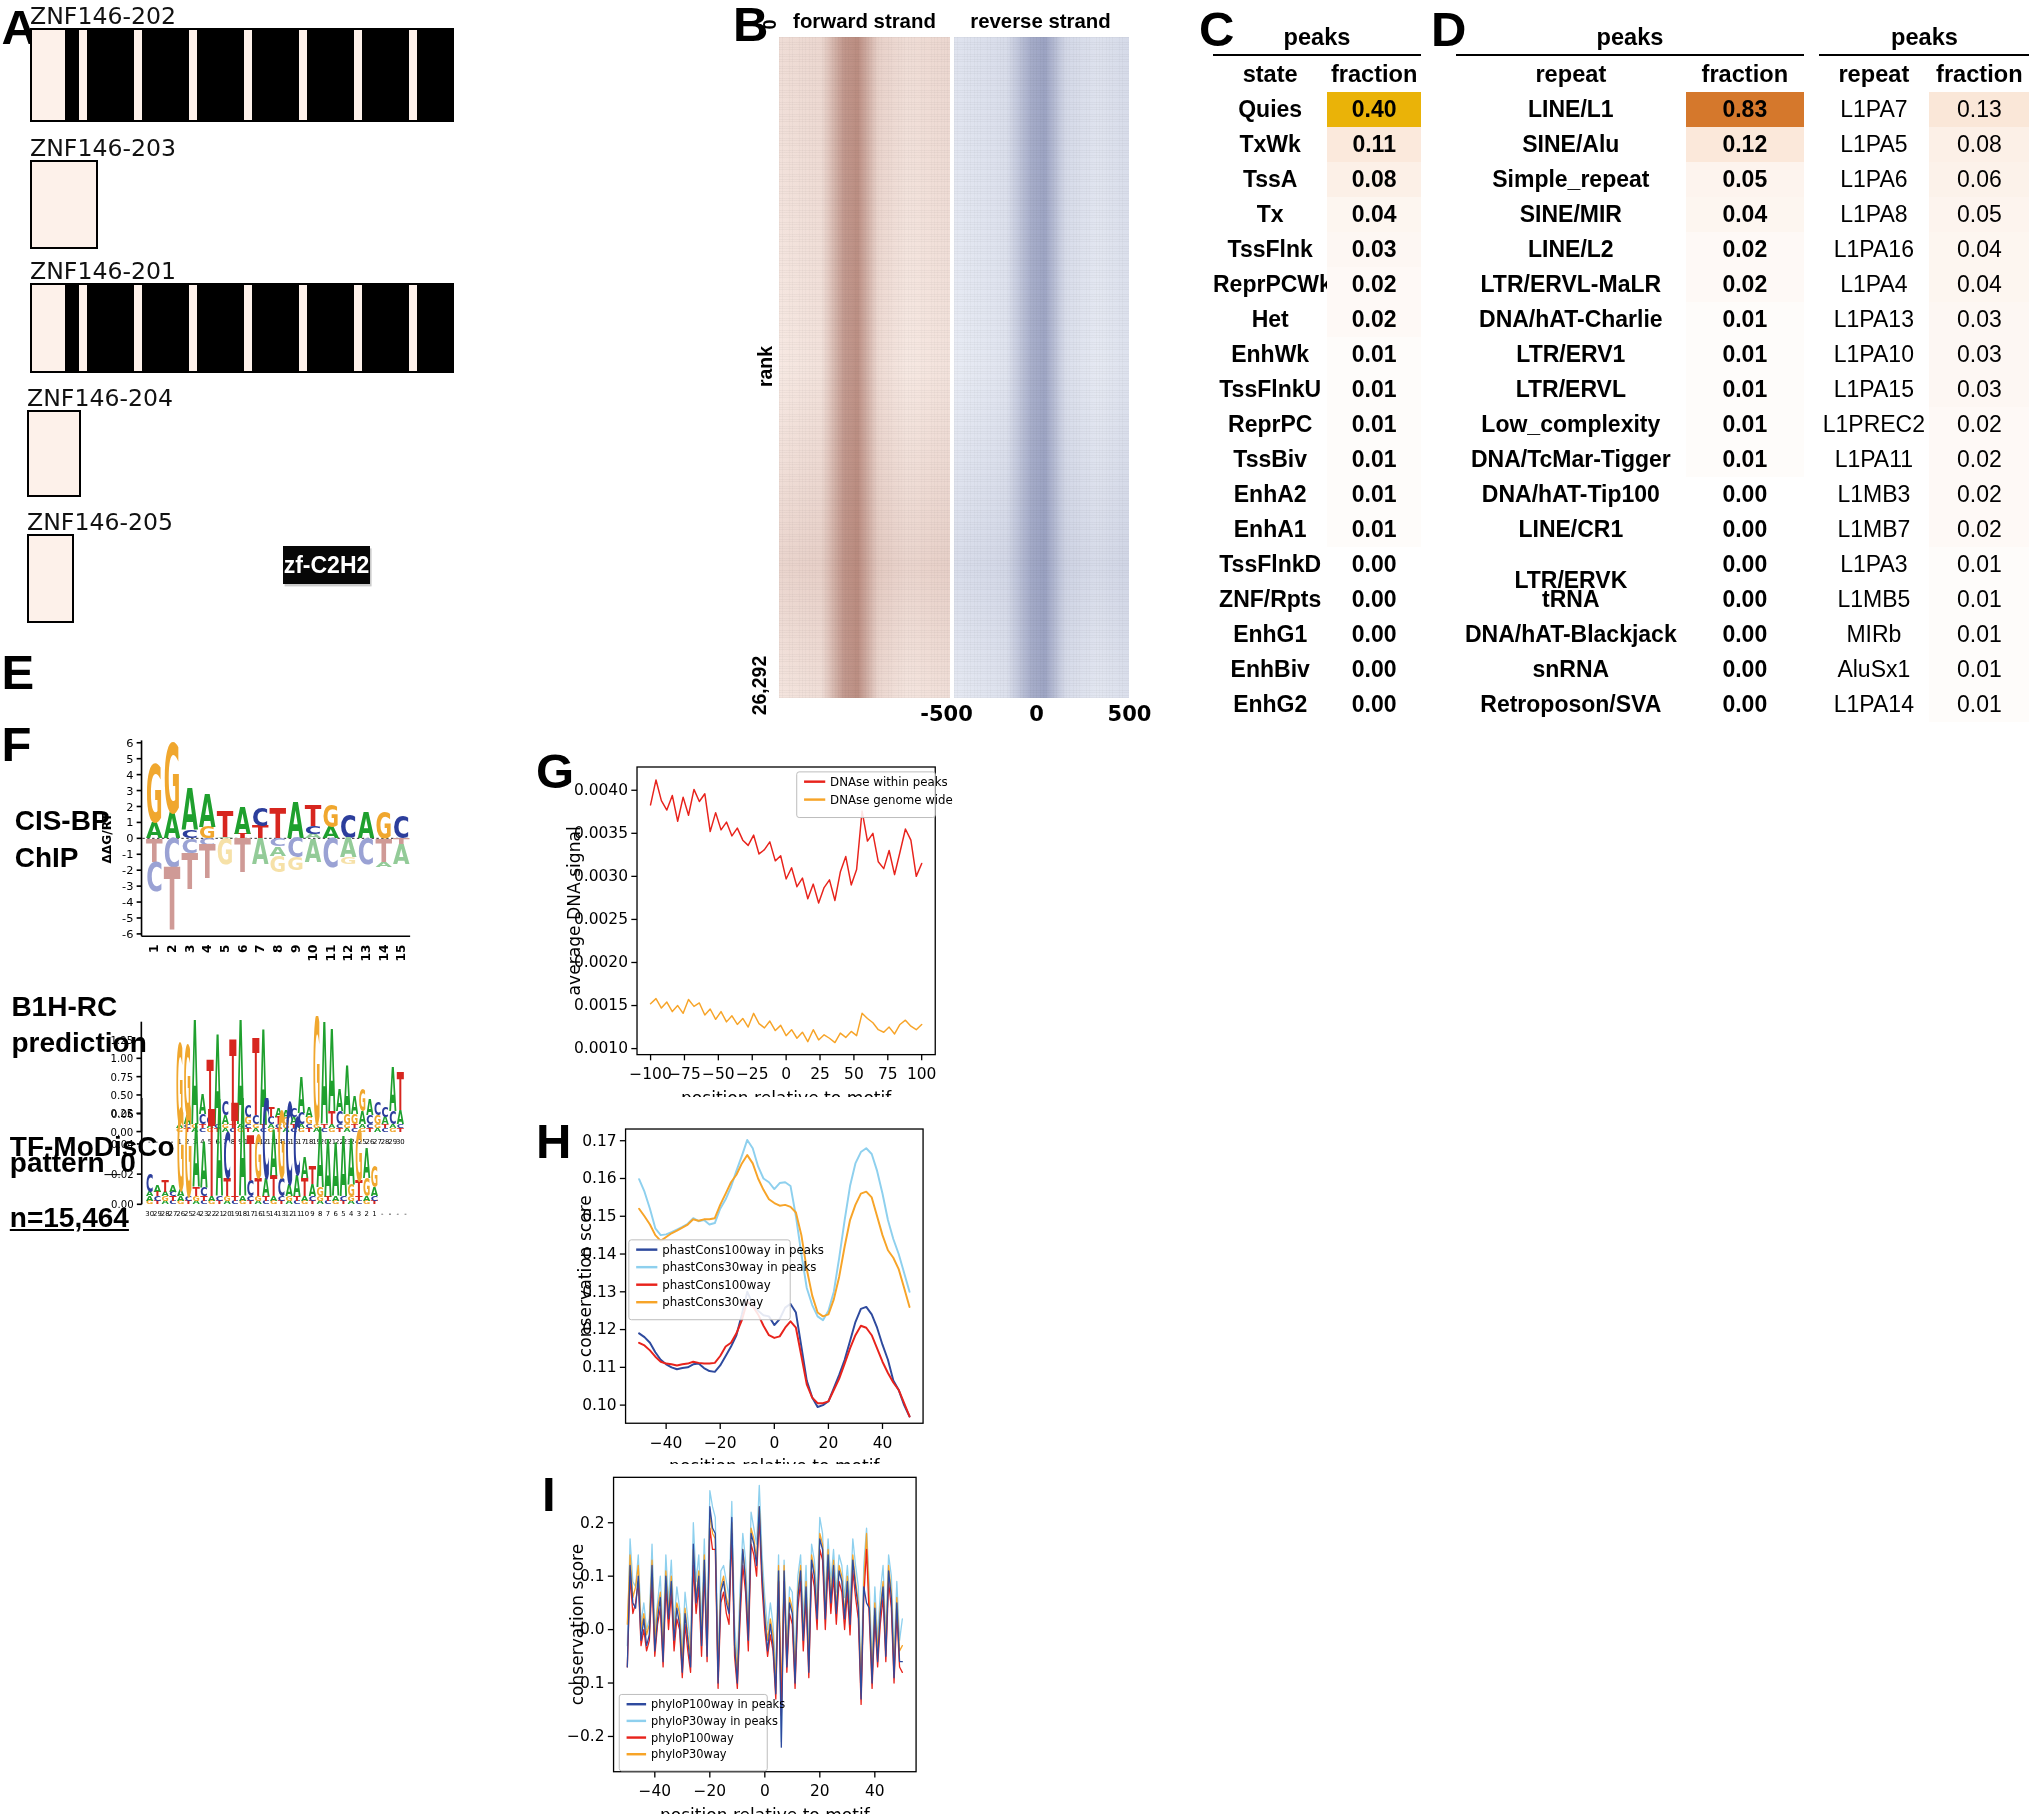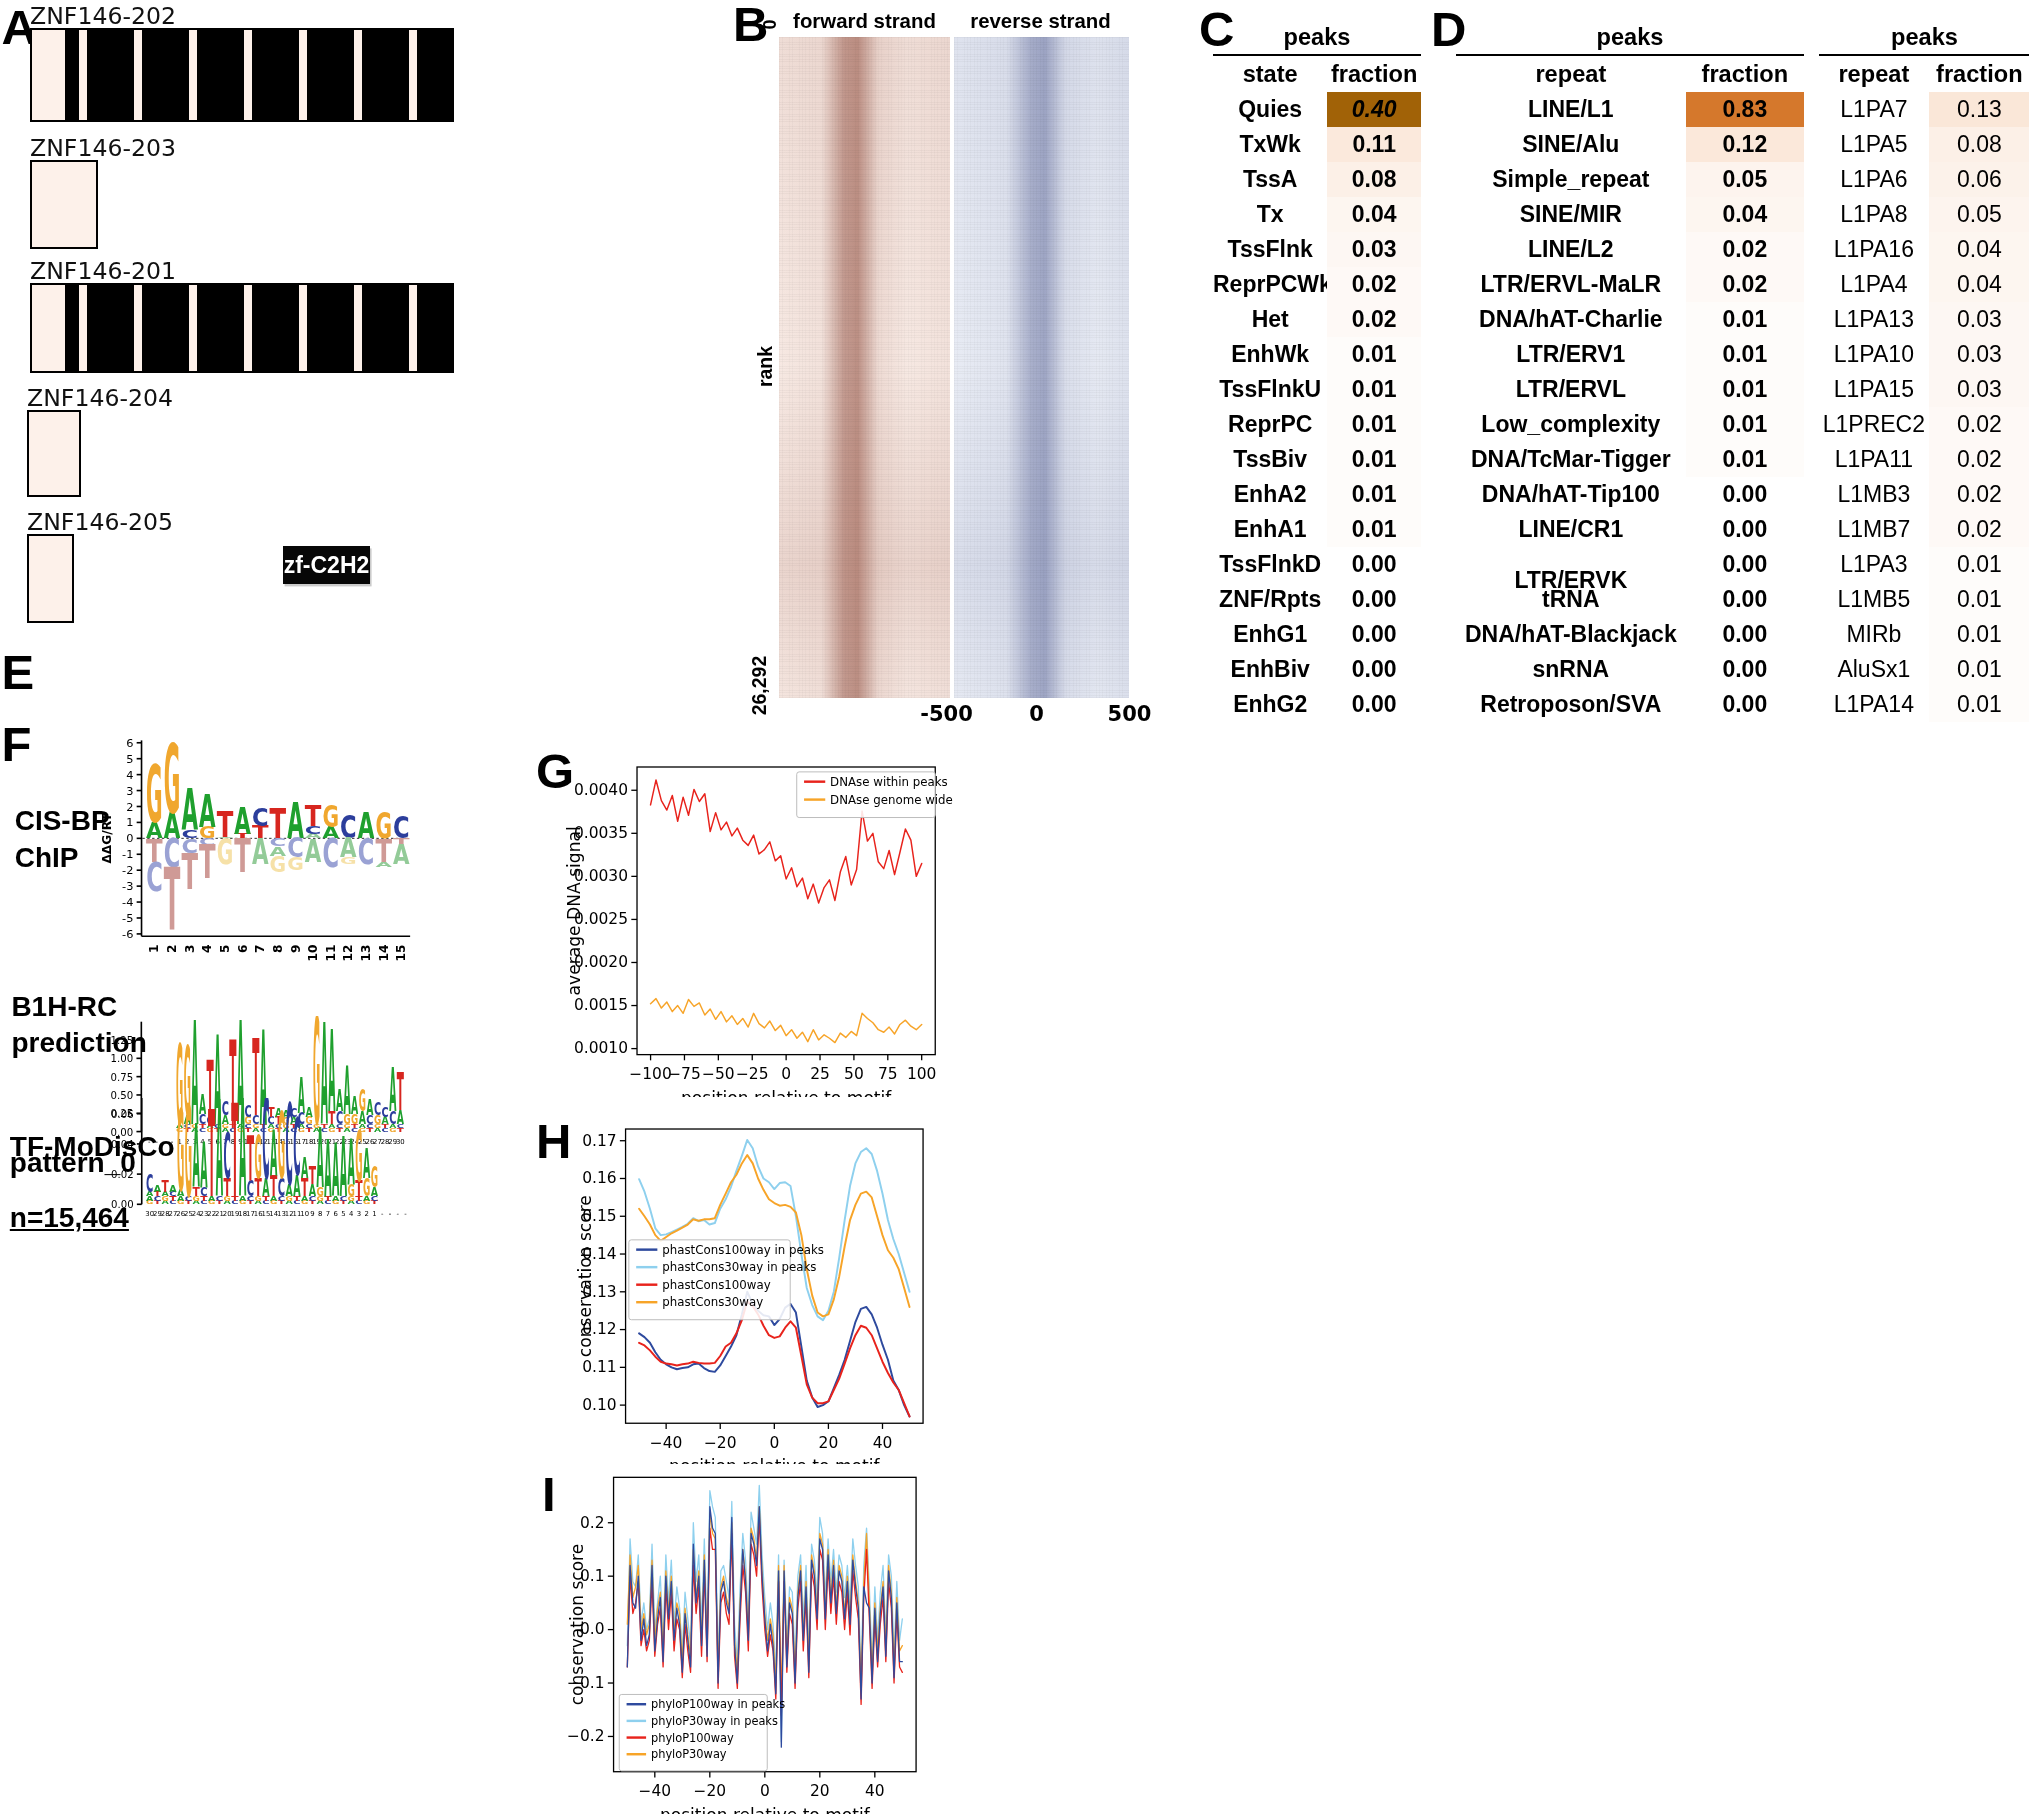--- a/index.html
+++ b/index.html
@@ -90,21 +90,21 @@
 
   <div id="tableC" class="ztable t-bold" style="left: 1213px; top: 21px; width: 208px;">
       <div class="t-title">peaks</div>
       <div class="t-rule"></div>
       <div class="t-hdr">
         <div class="c1" style="width: 55%;">state</div>
         <div class="c1" style="width: 45%;">fraction</div>
       </div>
       <div class="t-row">
         <div class="c1" style="width: 55%;">Quies</div>
-        <div class="c2" style="width: 45%; background: #a16207; font-style: italic;">0.40</div>
+        <div class="c2" style="width: 45%; background: #eab308;">0.40</div>
       </div>
       <div class="t-row">
         <div class="c1" style="width: 55%;">TxWk</div>
         <div class="c2" style="width: 45%; background: rgb(251, 233, 220);">0.11</div>
       </div>
       <div class="t-row">
         <div class="c1" style="width: 55%;">TssA</div>
         <div class="c2" style="width: 45%; background: rgb(252, 240, 231);">0.08</div>
       </div>
       <div class="t-row">

